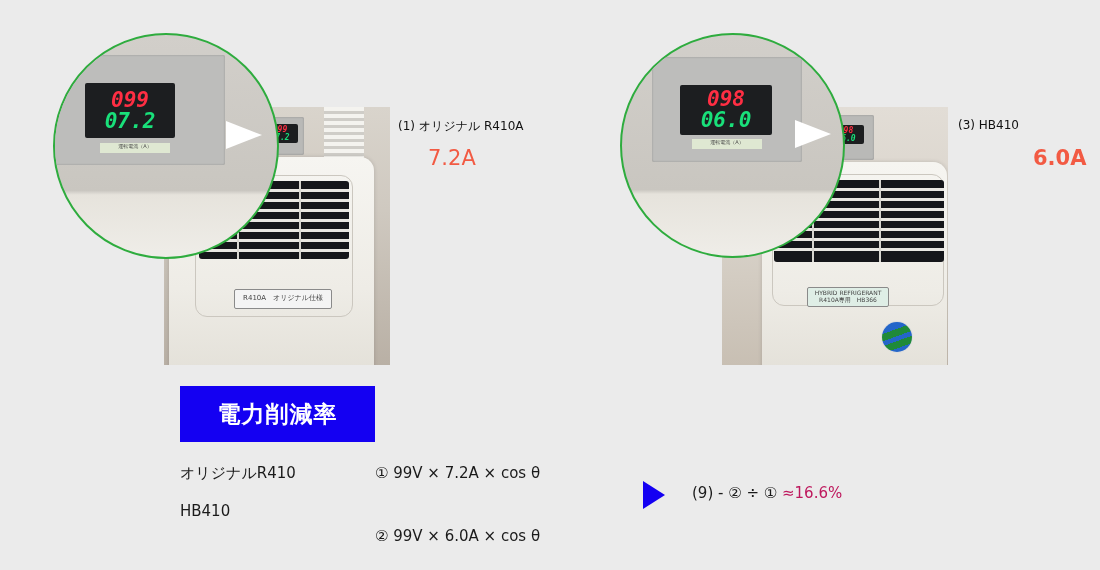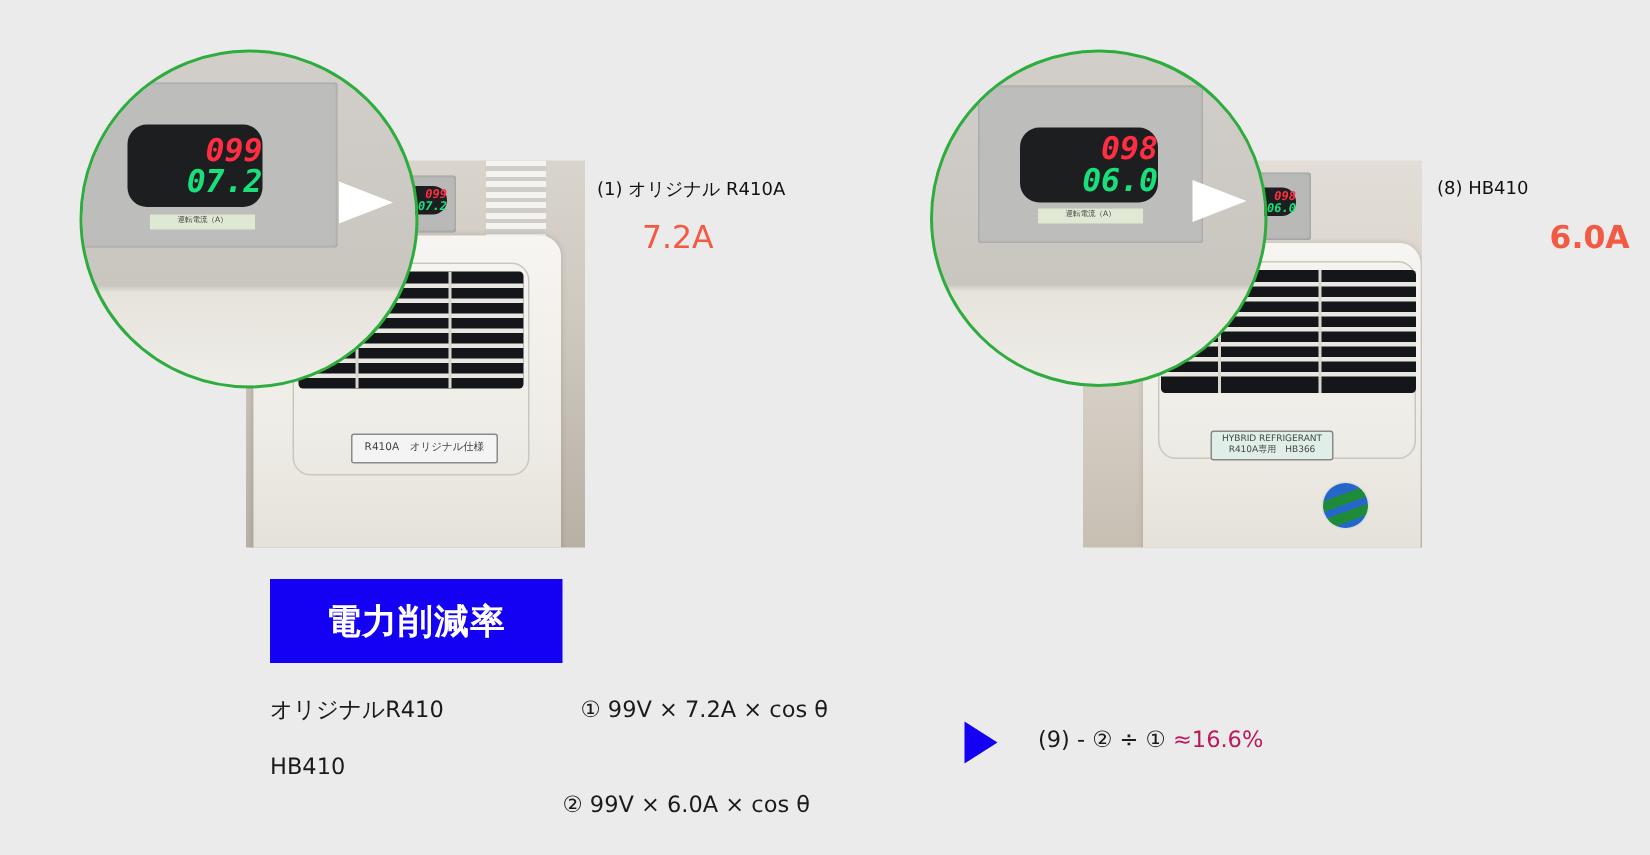--- a/index.html
+++ b/index.html
@@ -18,22 +18,22 @@
     }
     .wall-ribs {
       position: absolute; top: 0; width: 40px; height: 150px;
       background: repeating-linear-gradient(180deg, #f4f3ef 0 4px, #cfcdc8 4px 7px);
     }
     .meter-box {
       position: absolute; background: #b9b9b7; border-radius: 2px;
       box-shadow: inset 0 0 2px rgba(0,0,0,.25);
     }
     .meter-screen {
-      position: absolute; background: #1c1e20; border-radius: 13px;
-      display: flex; flex-direction: column; align-items: flex-end; justify-content: center;
+      position: absolute; background: #1c1e20; border-radius: 2px;
+      display: flex; flex-direction: column; align-items: center; justify-content: center;
       font-family: "DejaVu Sans Mono", monospace; font-weight: bold; font-style: italic;
       line-height: 1;
     }
     .meter-v { color: #ff2e43; }
     .meter-a { color: #19e07a; }
     .meter-label {
       position: absolute; background: #dfe8d2; color: #444;
       font-size: 5px; text-align: center;
     }
     .unit {
@@ -173,27 +173,27 @@
   <div class="meter-box" style="left:30px; top:22px; width:150px; height:105px; background:#bdbdbb;">
     <div class="meter-screen" style="left:28px; top:28px; width:92px; height:50px; font-size:21px;">
       <span class="meter-v">098</span>
       <span class="meter-a">06.0</span>
     </div>
     <div class="meter-label" style="left:40px; top:82px; width:70px; height:10px;">運転電流（A）</div>
   </div>
 </div>
 <div class="pointer" style="left:795px; top:120px;"></div>
 
-<div class="abs caption" style="left:958px; top:118px;">(8) HB410</div>
+<div class="abs caption" style="left:958px; top:118px;">(3) HB410</div>
 <div class="abs amp" style="left:1033px; top:146px;font-weight:bold;">6.0A</div>
 
 <div class="section-badge">電力削減率</div>
 
 <div class="abs row-text" style="left:180px; top:464px;">オリジナルR410</div>
-<div class="abs row-text" style="left:375px; top:464px;margin-left:12px;">① 99V × 7.2A × cos θ</div>
+<div class="abs row-text" style="left:375px; top:464px;">① 99V × 7.2A × cos θ</div>
 <div class="abs row-text" style="left:180px; top:502px;">HB410</div>
 <div class="abs row-text" style="left:375px; top:527px;text-align:center;">② 99V × 6.0A × cos θ</div>
 
 <div class="play-icon" style="left:643px; top:481px;"></div>
 <div class="abs row-text" style="left:692px; top:484px;">
   <span>(9) - ② ÷ ①</span>
   <span class="result-accent">≈16.6%</span>
 </div>
 
 </body></html>

